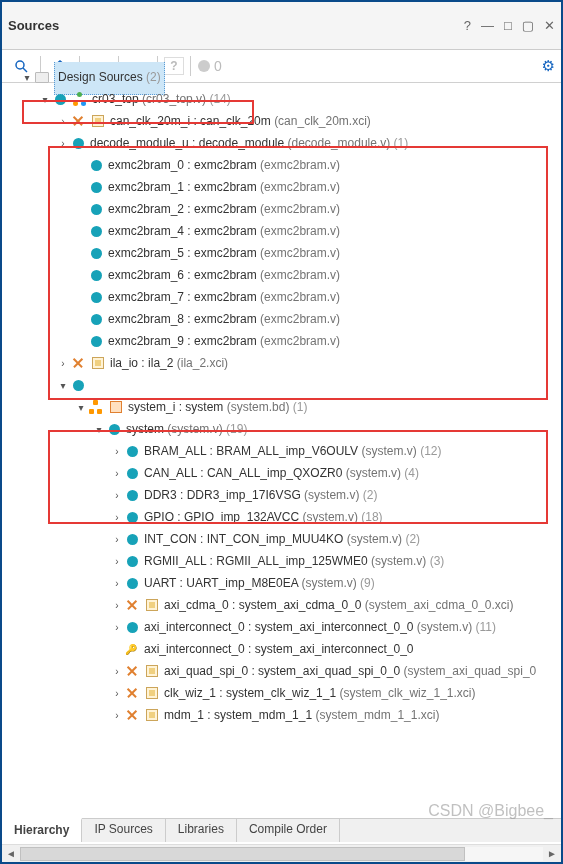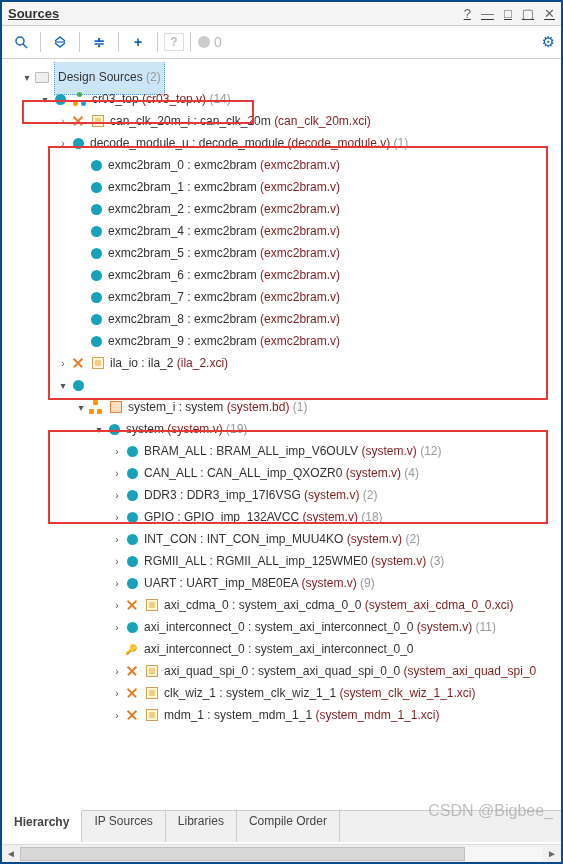--- a/index.html
+++ b/index.html
@@ -1,38 +1,38 @@
 <!DOCTYPE html>
 <html><head>
 <meta charset="utf-8">
 <style>
 * { box-sizing: border-box; margin: 0; padding: 0; }
 body { font-family: "Segoe UI", Arial, sans-serif; font-size: 12px; color: #333; background: #fff; width: 563px; height: 864px; overflow: hidden; position: relative; border: 2px solid #0a4a8a; }
-.titlebar { display: flex; align-items: center; padding: 4px 6px; border-bottom: 1px solid #ccc; background: #f5f5f5; text-decoration: underline; }
+.titlebar { display: flex; align-items: center; padding: 16px 6px; border-bottom: 1px solid #ccc; background: #f5f5f5; }
 .titlebar .title { font-weight: bold; font-size: 13px; flex: 1; }
 .titlebar .win-btns { display: flex; gap: 10px; color: #666; font-size: 13px; }
 .titlebar .win-btns span { cursor: pointer; }
 .toolbar { display: flex; align-items: center; padding: 4px 6px; border-bottom: 1px solid #d0d0d0; gap: 2px; }
 .toolbar .tbtn { width: 26px; height: 24px; display: flex; align-items: center; justify-content: center; color: #1565c0; font-weight: bold; font-size: 14px; cursor: pointer; }
 .toolbar .sep { width: 1px; height: 20px; background: #ccc; margin: 0 4px; }
 .toolbar .disabled { color: #bbb; }
 .toolbar .count-circle { width: 12px; height: 12px; border-radius: 50%; background: #ccc; display: inline-block; margin-right: 4px; }
 .toolbar .spacer { flex: 1; }
 .toolbar .gear { color: #1565c0; font-size: 15px; cursor: pointer; }
 .tree-wrap { position: absolute; top: 60px; left: 0; right: 0; bottom: 40px; overflow: auto; }
 .tree { padding: 4px 0 4px 4px; white-space: nowrap; }
 .row { display: flex; align-items: center; height: 22px; padding-right: 6px; }
 .row .arrow { width: 14px; text-align: center; color: #555; cursor: pointer; font-size: 10px; }
 .row .arrow.empty { visibility: hidden; }
 .row .icon { width: 16px; height: 16px; margin-right: 4px; display: flex; align-items: center; justify-content: center; }
 .row .label { white-space: nowrap; }
 .row .label .nm { color: #333; }
 .row .label .nm.bold { font-weight: normal; }
 .row .label .mod { color: #333; }
-.row .label .file { color: #7f1d1d; }
+.row .label .file { color: #737373; }
 .row .label .cnt { color: #999; }
 .row.selected .label-box { background: #cde6f7; border: 1px dotted #5a9bd4; padding: 10px 3px; }
 .indent-1 { padding-left: 14px; }
 .indent-2 { padding-left: 32px; }
 .indent-3 { padding-left: 50px; }
 .indent-4 { padding-left: 68px; }
 .indent-5 { padding-left: 86px; }
 .indent-6 { padding-left: 104px; }
 
 .i-folder { width: 14px; height: 11px; border: 1px solid #bbb; background: #eee; border-radius: 1px; }
@@ -48,21 +48,21 @@
 .i-bd-hier { position: relative; width: 14px; height: 14px; }
 .i-bd-hier::before { content: ""; position: absolute; left: 4px; top: 0; width: 5px; height: 5px; background: #ff9800; border-radius: 1px; }
 .i-bd-hier::after { content: ""; position: absolute; left: 0; bottom: 0; width: 5px; height: 5px; background: #ff9800; border-radius: 1px; box-shadow: 8px 0 0 #ff9800; }
 .i-missing { width: 14px; height: 14px; position: relative; }
 .i-missing::before, .i-missing::after { content: ""; position: absolute; width: 12px; height: 1.5px; background: #e08030; top: 6px; left: 1px; }
 .i-missing::before { transform: rotate(45deg); }
 .i-missing::after { transform: rotate(-45deg); }
 
 .redbox { position: absolute; border: 2px solid #e53935; pointer-events: none; z-index: 5; }
 
-.bottom-tabs { position: absolute; left: 0; right: 0; bottom: 20px; height: 32px; border-top: 1px solid #ccc; display: flex; background: #f0f0f0; font-size: 12px; }
+.bottom-tabs { position: absolute; left: 0; right: 0; bottom: 20px; height: 24px; border-top: 1px solid #ccc; display: flex; background: #f0f0f0; font-size: 12px; }
 .bottom-tabs .tab { padding: 3px 12px; border-right: 1px solid #ccc; cursor: pointer; color: #444; }
 .bottom-tabs .tab.active { background: #fff; font-weight: bold; border-top: 2px solid #fff; margin-top: -1px; }
 .hscroll { position: absolute; left: 0; right: 0; bottom: 0; height: 18px; background: #f0f0f0; border-top: 1px solid #ddd; display: flex; align-items: center; }
 .hscroll .arrow-btn { width: 18px; height: 16px; display: flex; align-items: center; justify-content: center; color: #666; font-size: 10px; cursor: pointer; }
 .hscroll .track { flex: 1; height: 14px; background: #f6f6f6; position: relative; }
 .hscroll .thumb { position: absolute; left: 0; top: 0; height: 14px; width: 85%; background: #d8d8d8; border: 1px solid #c0c0c0; }
 .watermark { position: absolute; right: 8px; bottom: 42px; color: rgba(150,150,150,0.6); font-size: 16px; z-index: 2; pointer-events: none; }
 </style>
 </head>
 <body>

